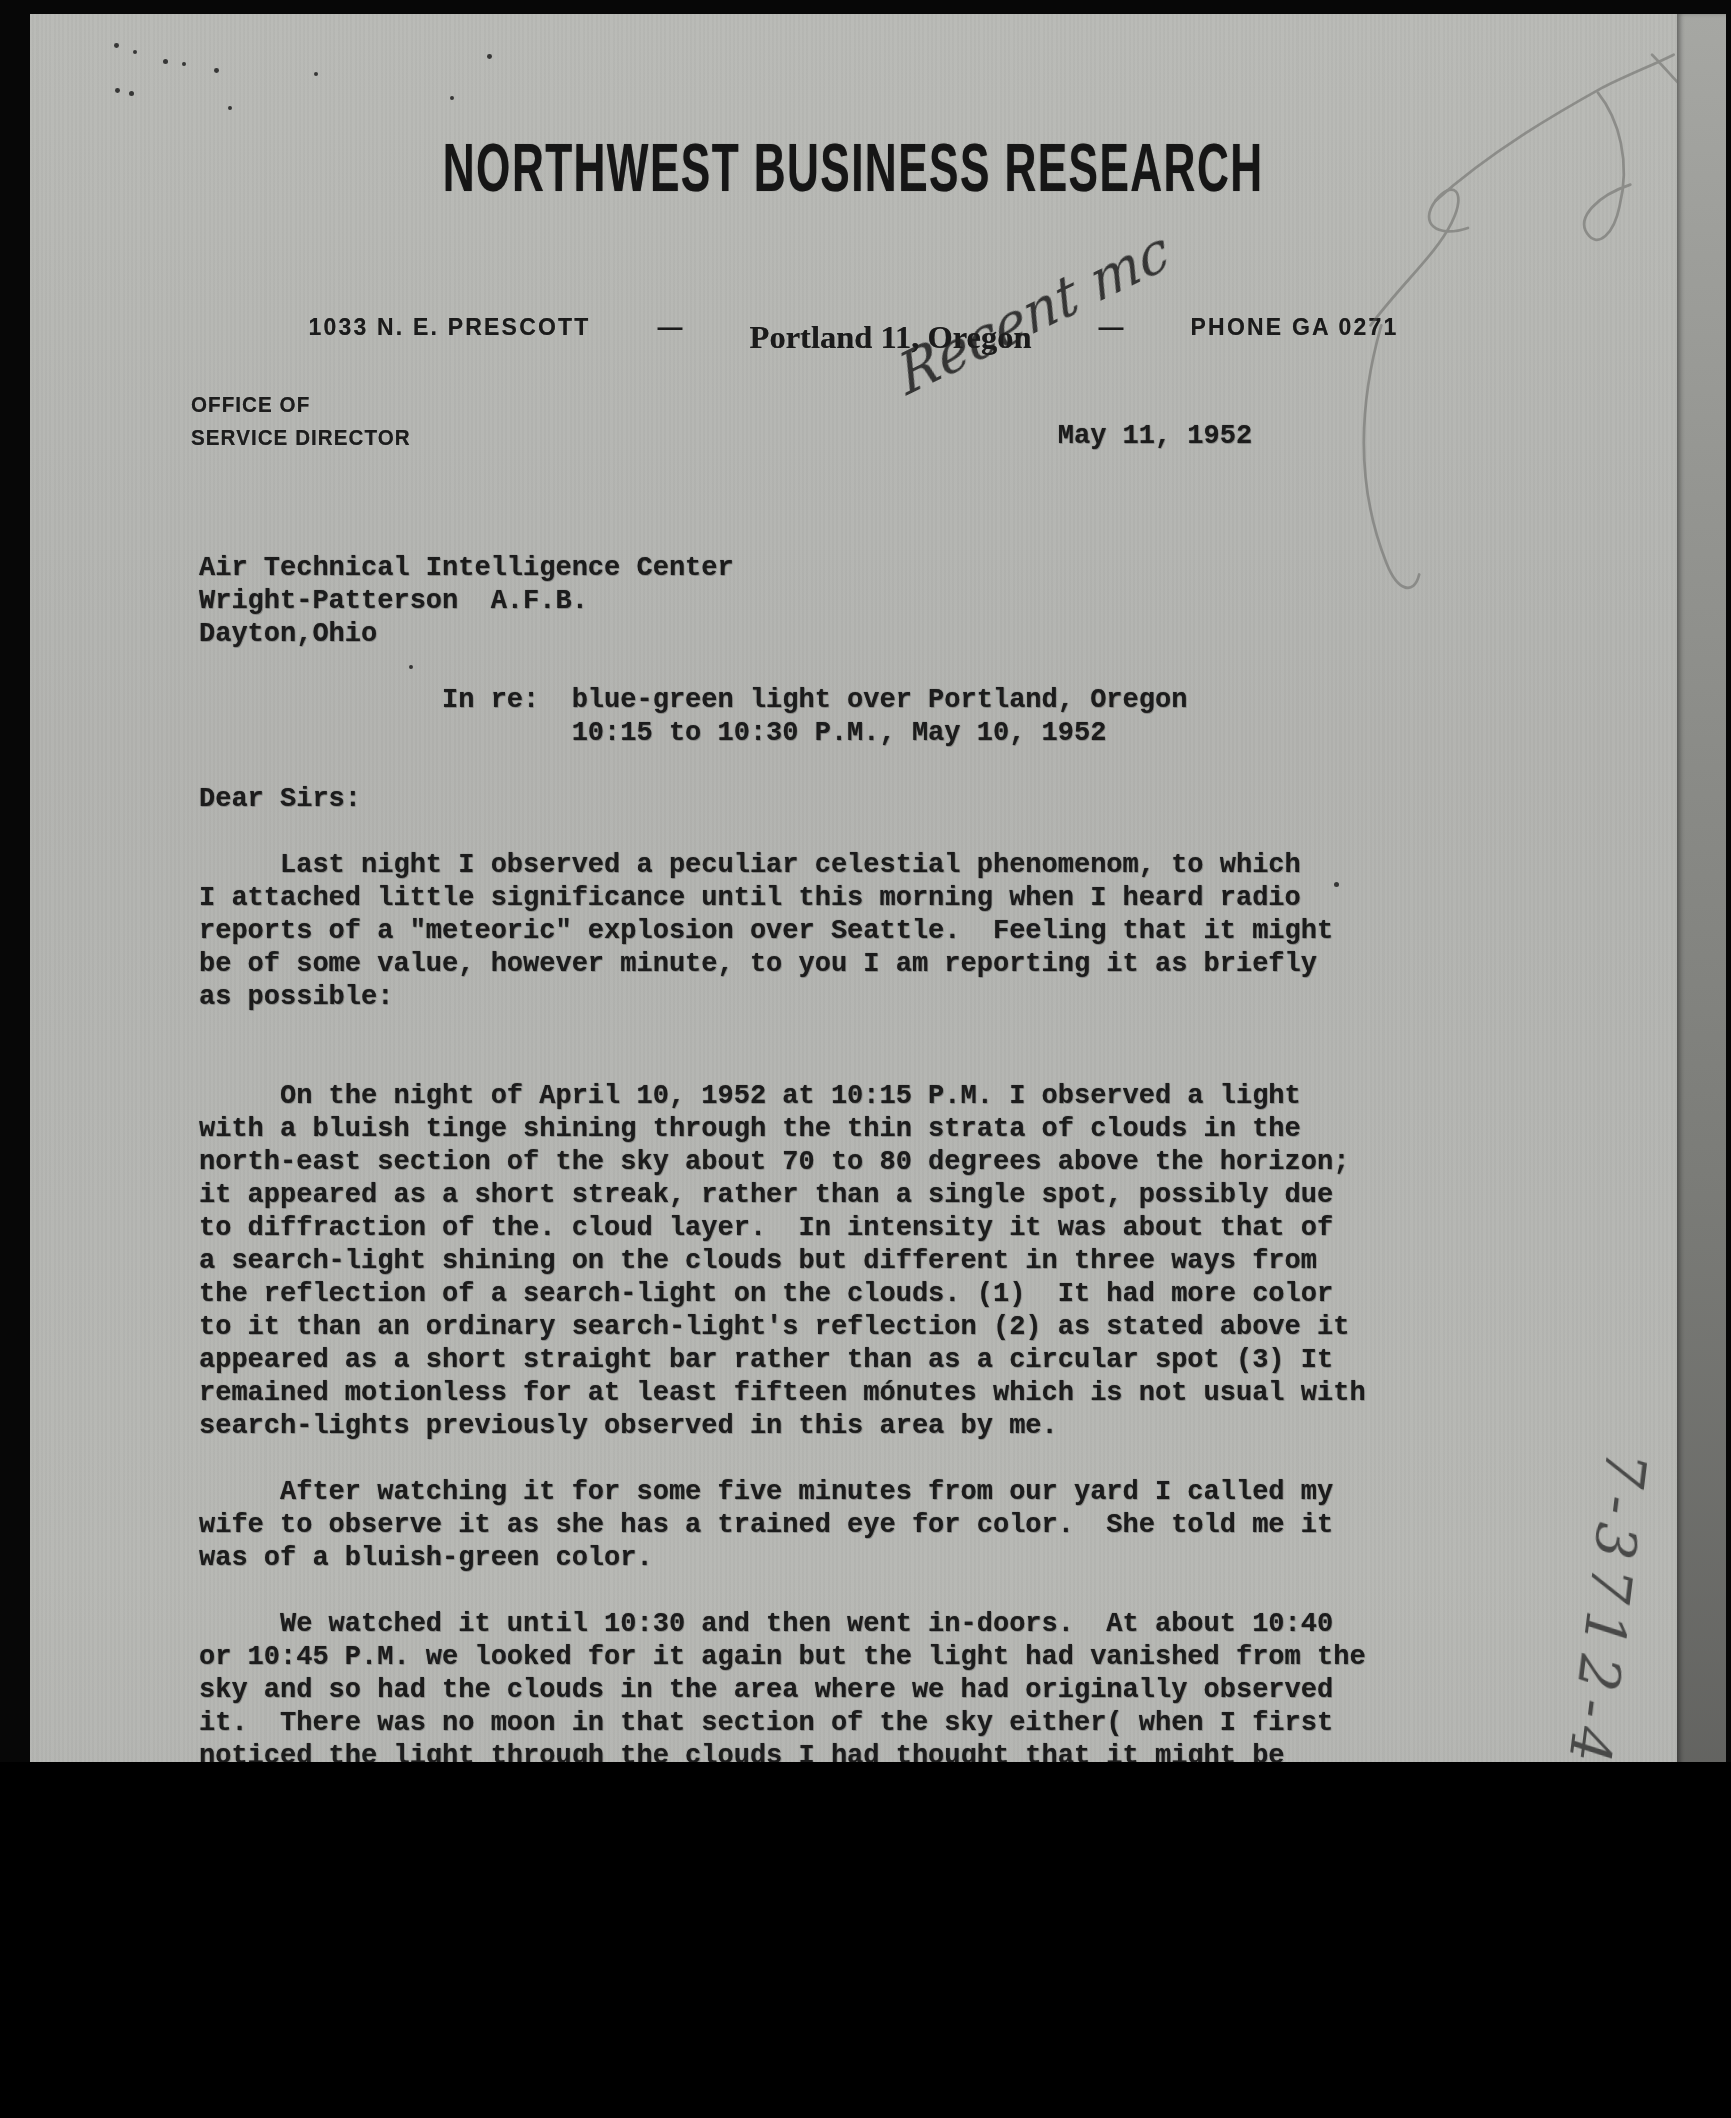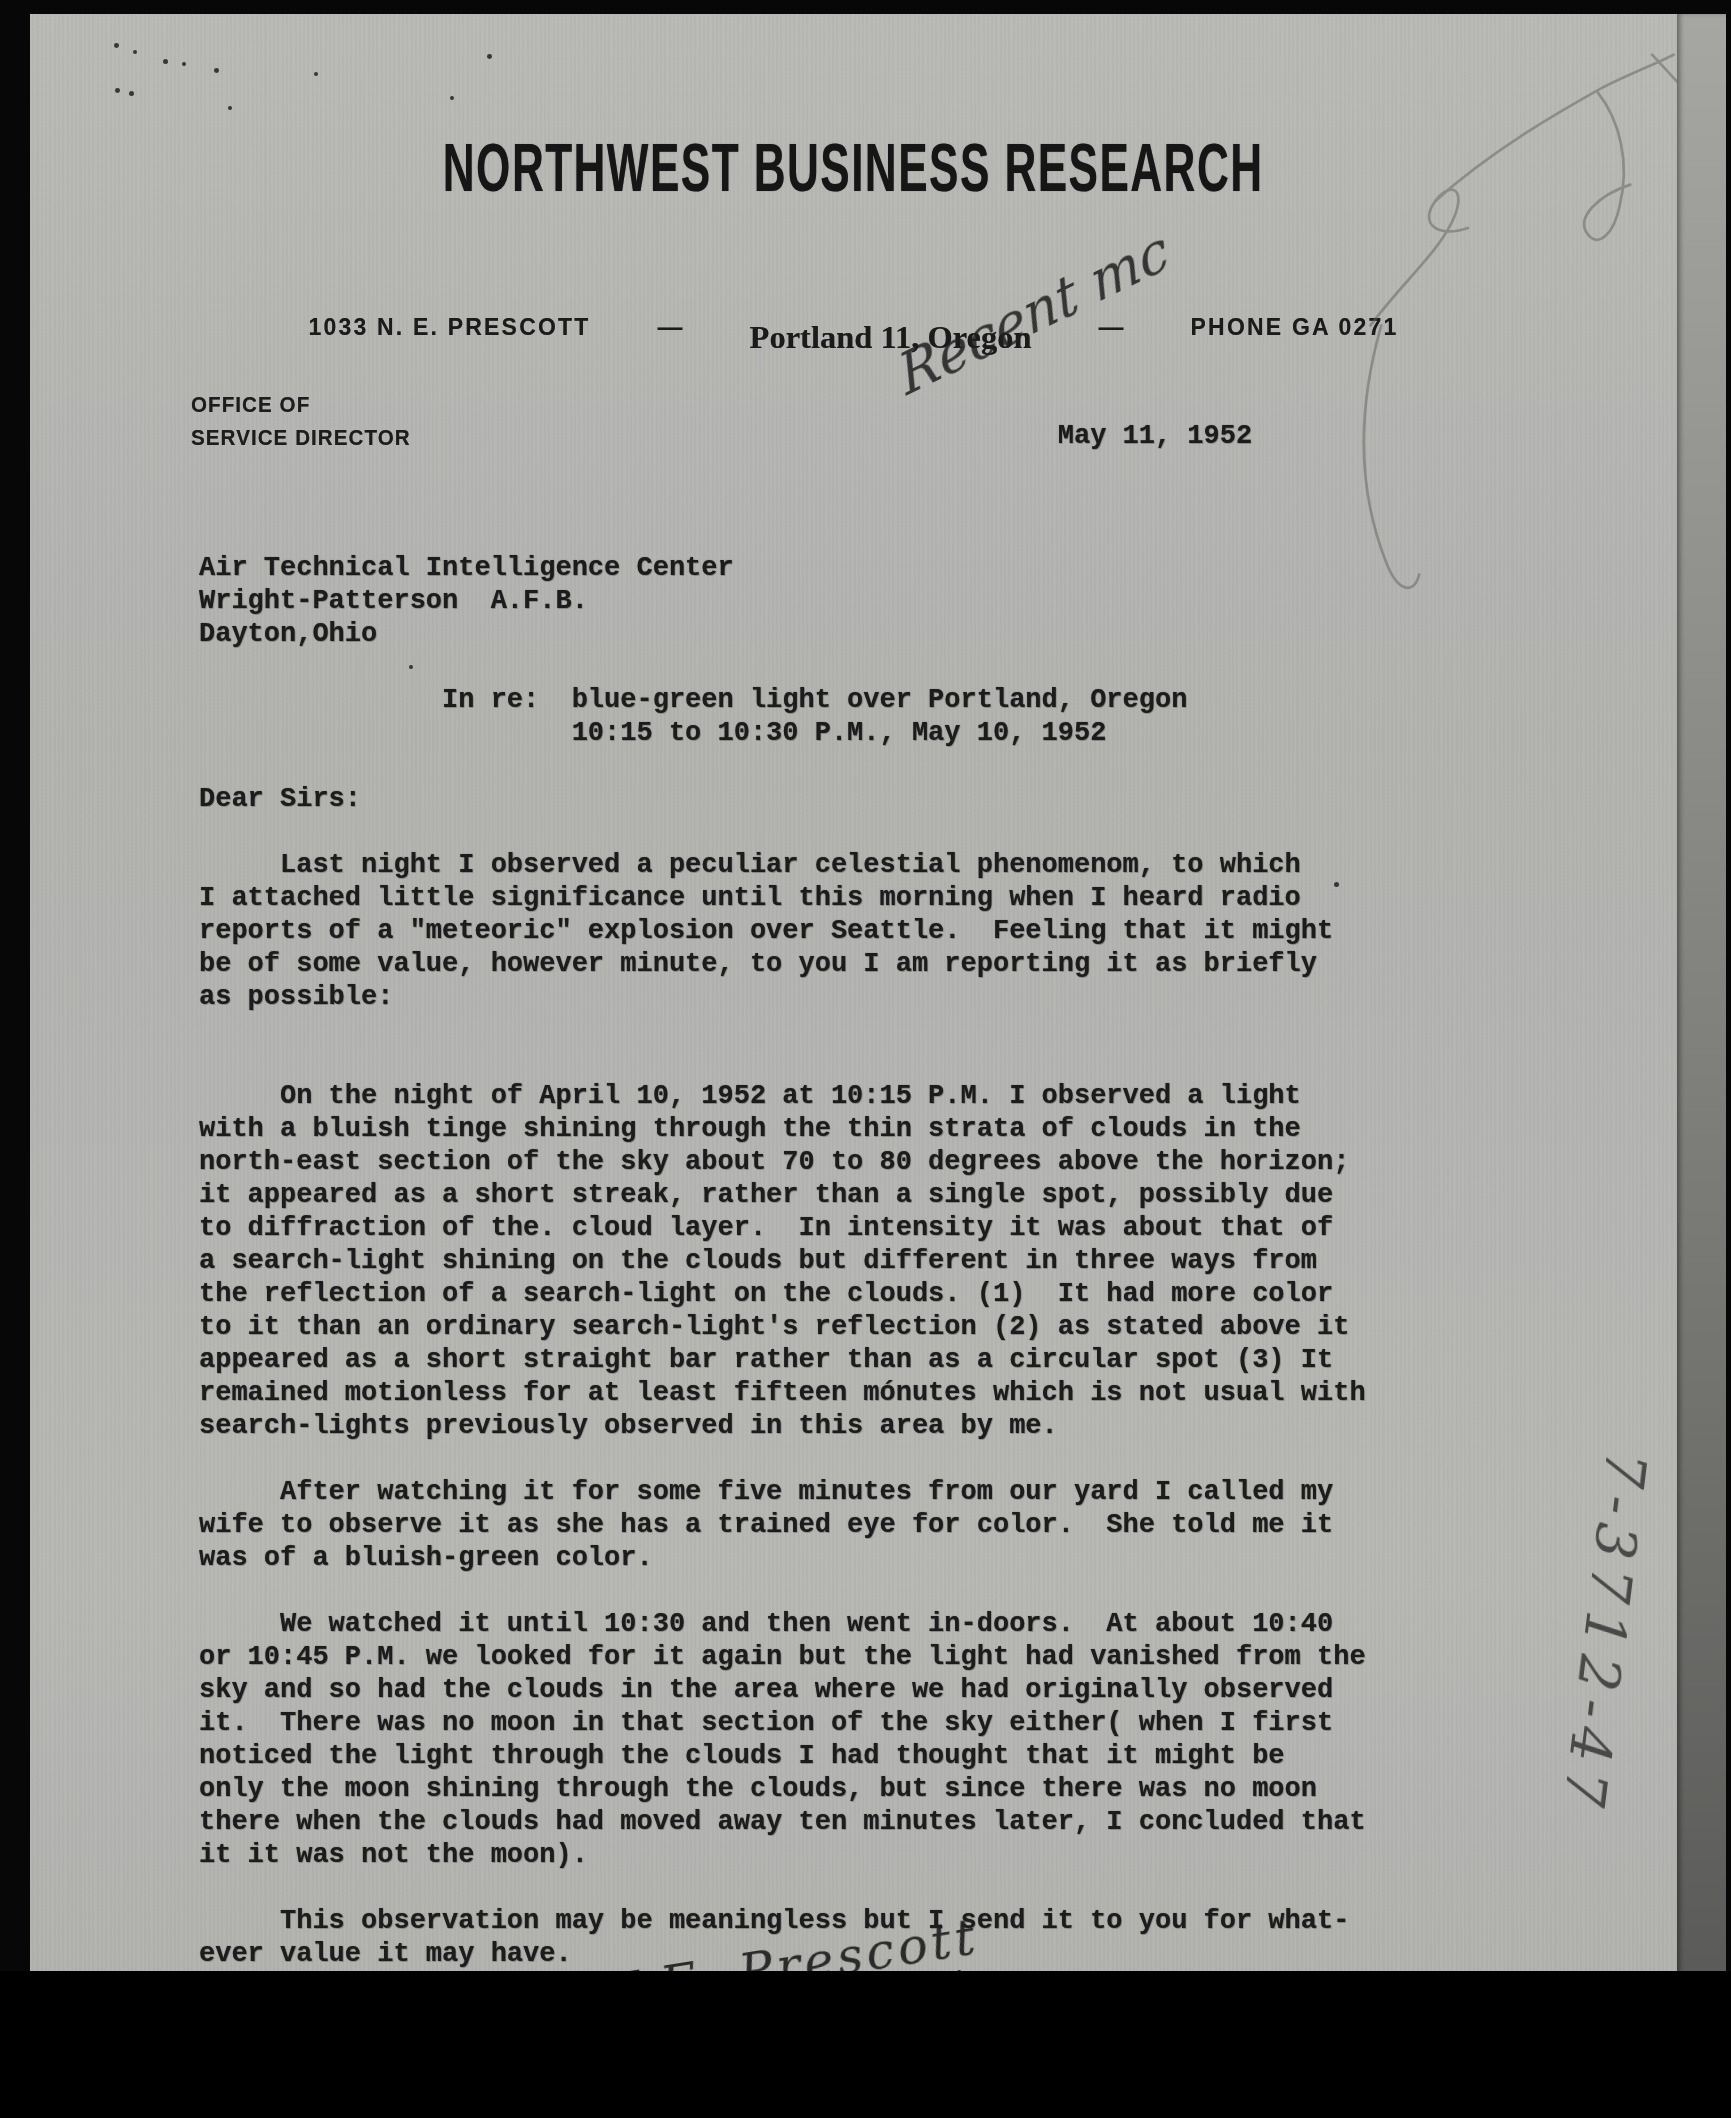--- a/index.html
+++ b/index.html
@@ -1,16 +1,16 @@
 <!DOCTYPE html>
 <html style="font-size:8.7px"><head>
 <meta charset="utf-8">
 <style>
   html,body{margin:0;padding:0;background:#000;}
-  .stage{position:relative;width:1732px;height:1971px;background:#070707;overflow:hidden;
+  .stage{position:relative;width:1732px;height:1762px;background:#070707;overflow:hidden;
          font-family:"Liberation Sans",sans-serif;}
   .page{position:absolute;left:30px;top:14px;width:1647px;height:2069px;
         background-image:
           repeating-linear-gradient(90deg, rgba(255,255,255,.018) 0 2.2px, rgba(0,0,0,.018) 2.2px 4.3px),
           linear-gradient(180deg,#b9bab6 0%,#b2b3af 35%,#b7b8b4 75%,#b0b1ad 100%);
         background-color:#b5b6b2;}
   .right-strip{position:absolute;left:1677px;top:14px;width:49px;height:2104px;
         background:linear-gradient(180deg,#a6a7a3,#7b7c78 55%,#555553);
         box-shadow:inset 4.3px 0 5.4px -1.6px rgba(0,0,0,.4);}
   .bottom-band{position:absolute;left:30px;top:2083px;width:1696px;height:35px;

